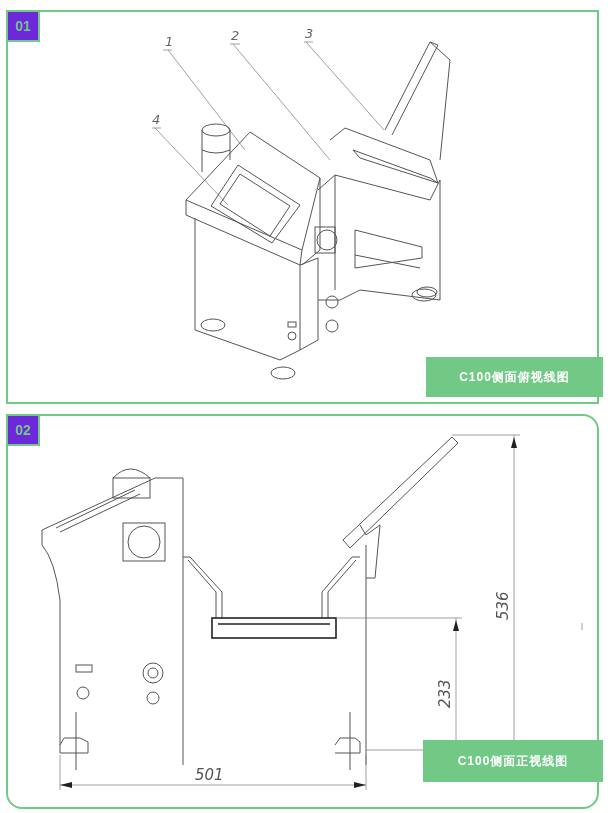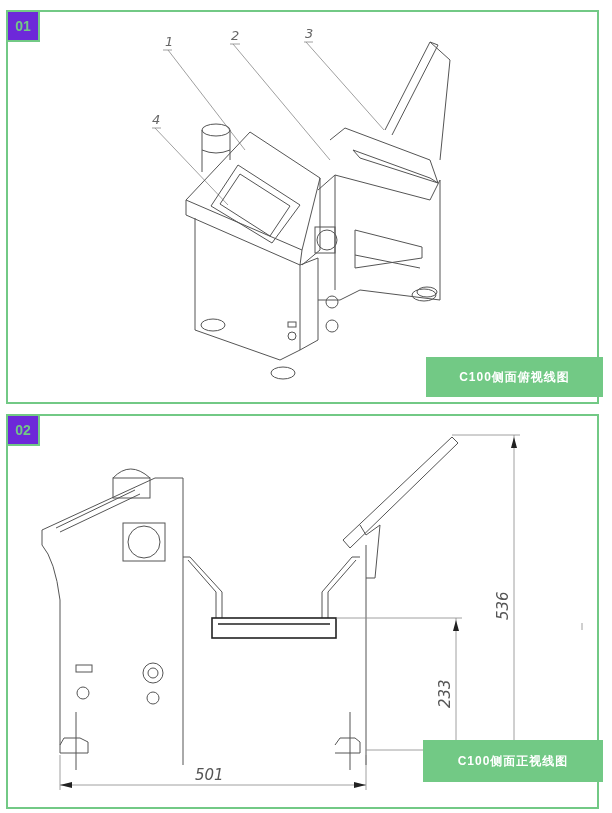--- a/index.html
+++ b/index.html
@@ -1,19 +1,19 @@
 <!DOCTYPE html>
 <html><head>
 <meta charset="utf-8">
 <style>
   html,body{margin:0;padding:0;background:#fff;}
   body{width:612px;height:813px;position:relative;overflow:hidden;font-family:"Liberation Sans",sans-serif;}
   .panel{position:absolute;left:6px;width:593px;border:2px solid #72c985;box-sizing:border-box;background:#fff;}
   #p1{top:10px;height:394px;}
-  #p2{top:414px;height:395px;}
+  #p2{top:414px;height:395px;border-radius:16px;}
   .num{position:absolute;left:-2px;top:-2px;width:34px;height:32px;border:2px solid #72c985;box-sizing:border-box;color:#72c985;font-weight:bold;font-size:14px;display:flex;align-items:center;justify-content:center;background:#6d28d9;}
   .caption{position:absolute;background:#72c985;color:#fff;font-weight:bold;font-size:12px;letter-spacing:1px;display:flex;align-items:center;justify-content:center;}
   #cap1{left:426px;top:337px;width:177px;height:40px;margin-top:20px;}
   #cap2{left:423px;top:740px;width:180px;height:42px;}
   svg{position:absolute;left:0;top:0;}
   .ln{stroke:#555;fill:none;stroke-width:1;}
   .lt{stroke:#888;fill:none;stroke-width:0.8;}
   .bk{stroke:#222;fill:none;stroke-width:1.6;}
   .dim{font-family:"DejaVu Sans",sans-serif;font-style:italic;fill:#555;font-size:15px;}
   .lbl{font-family:"DejaVu Sans",sans-serif;font-style:italic;fill:#666;font-size:13px;}

